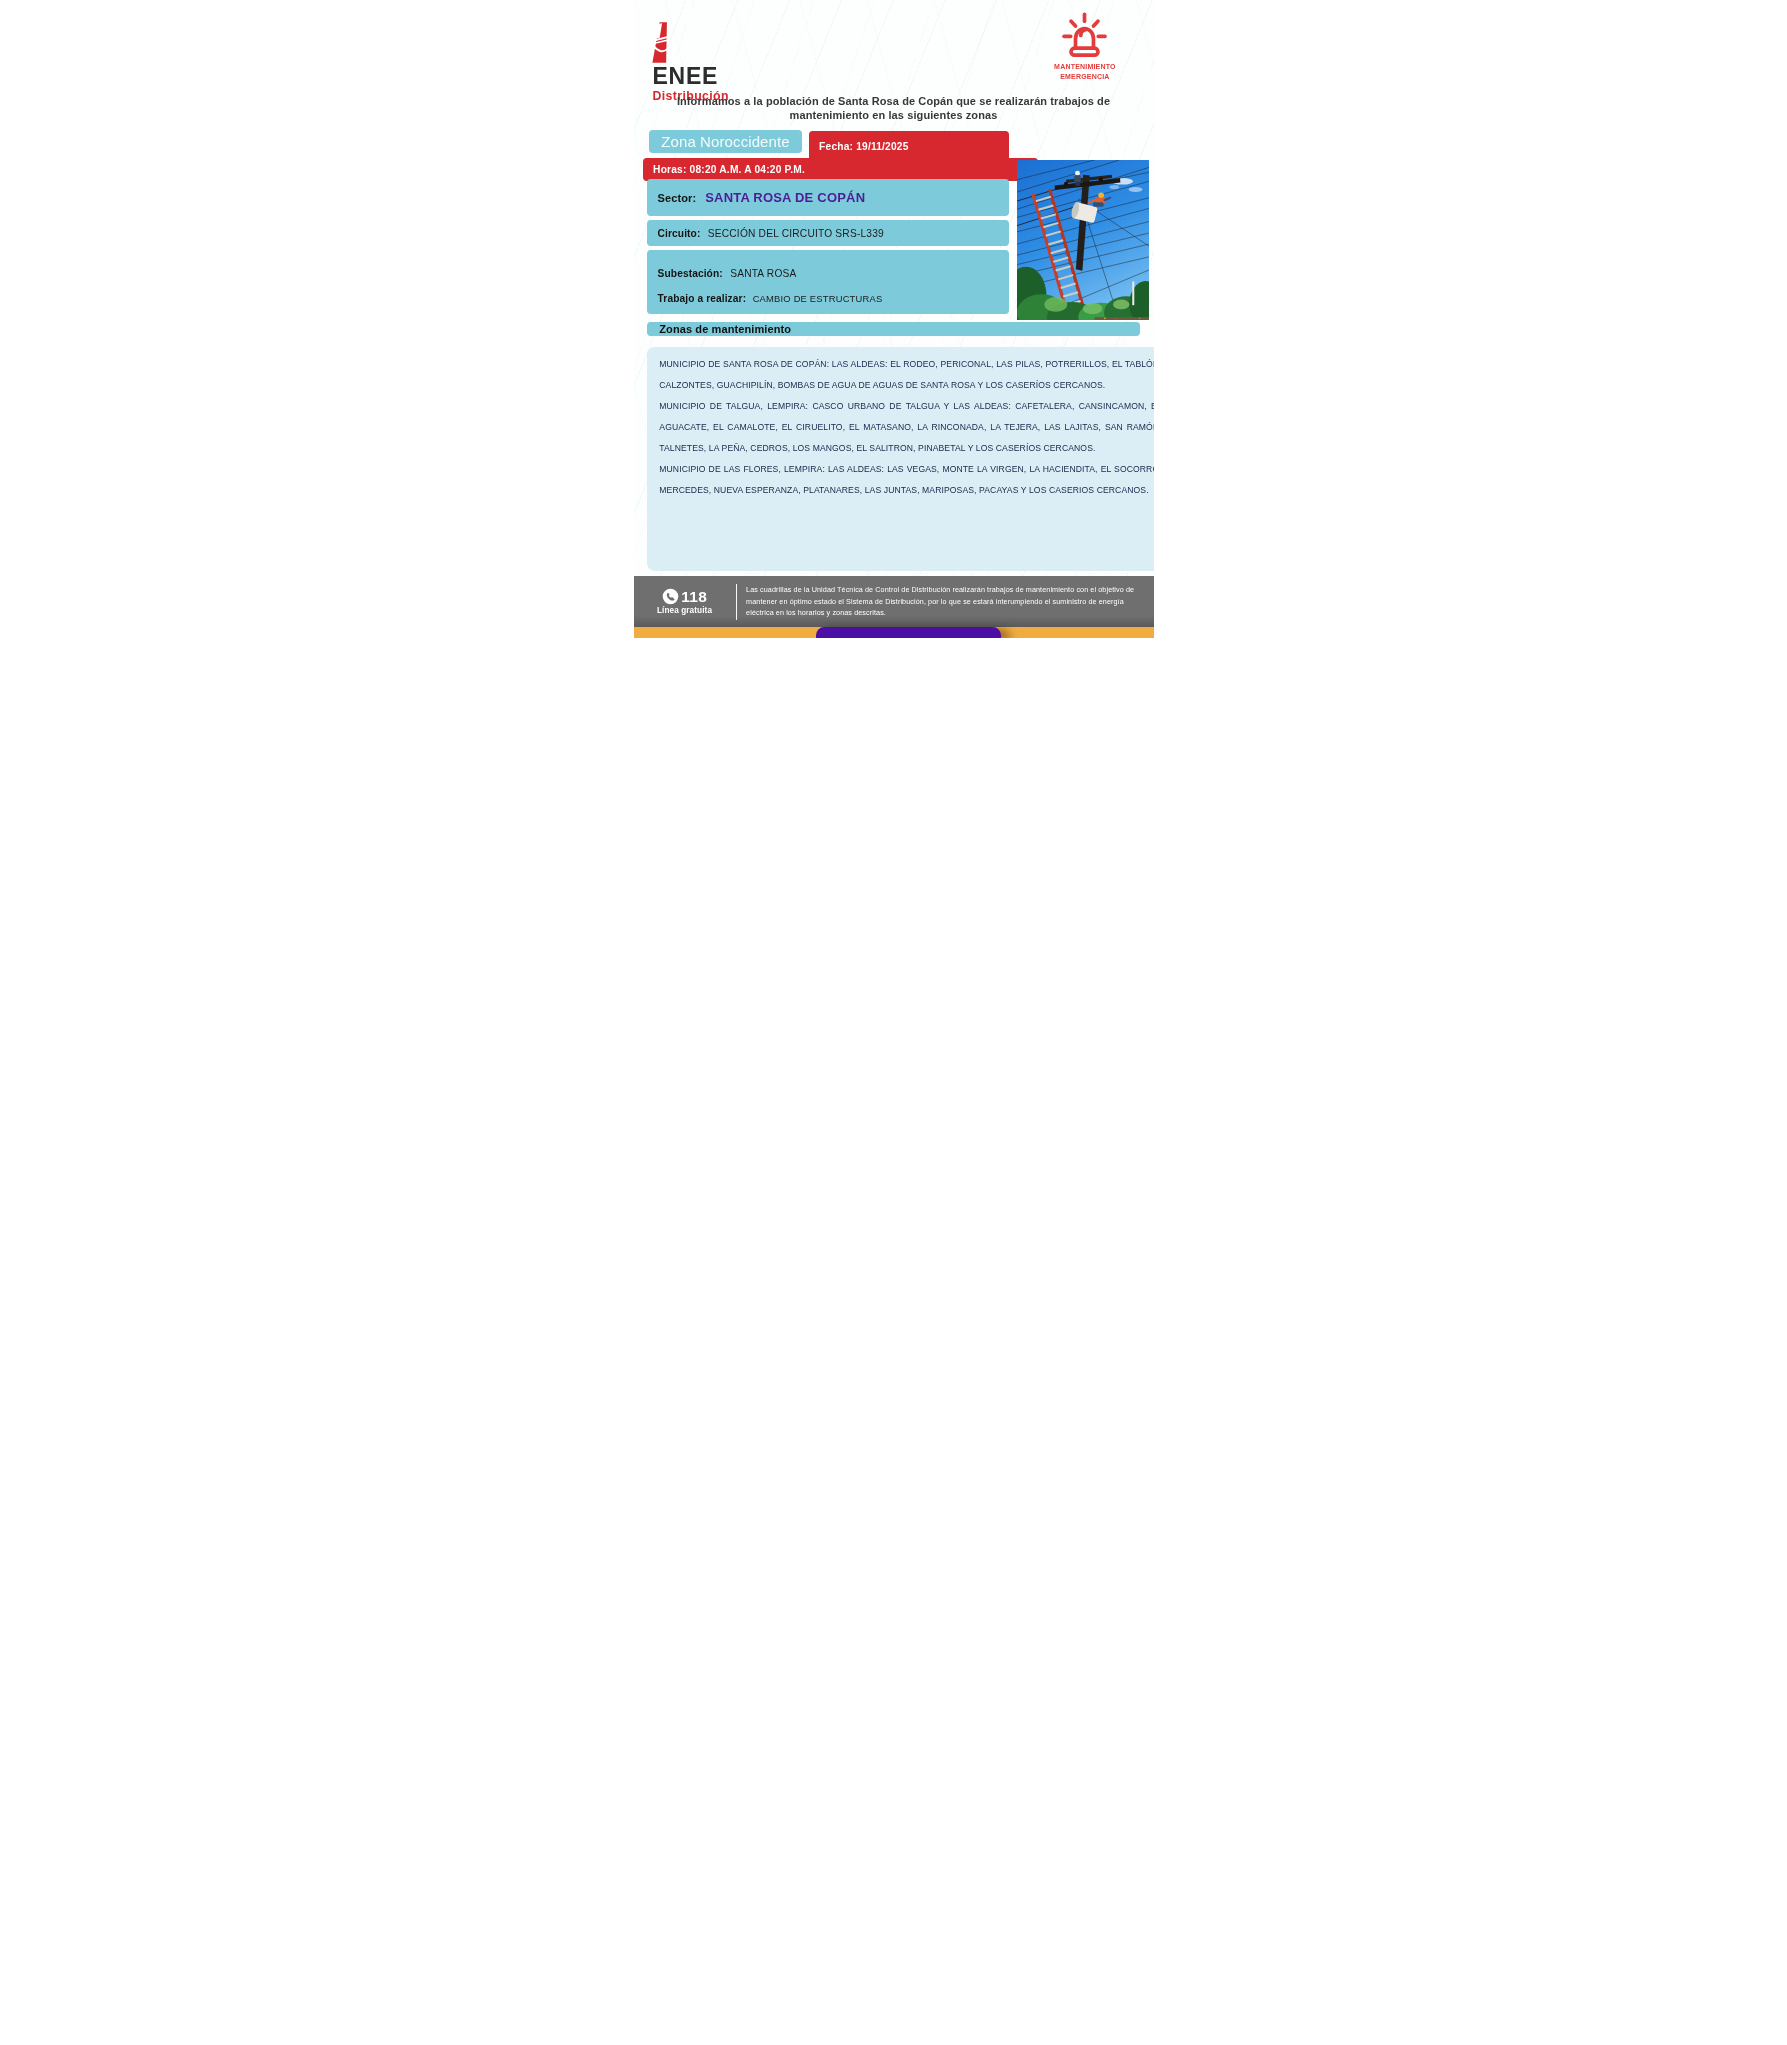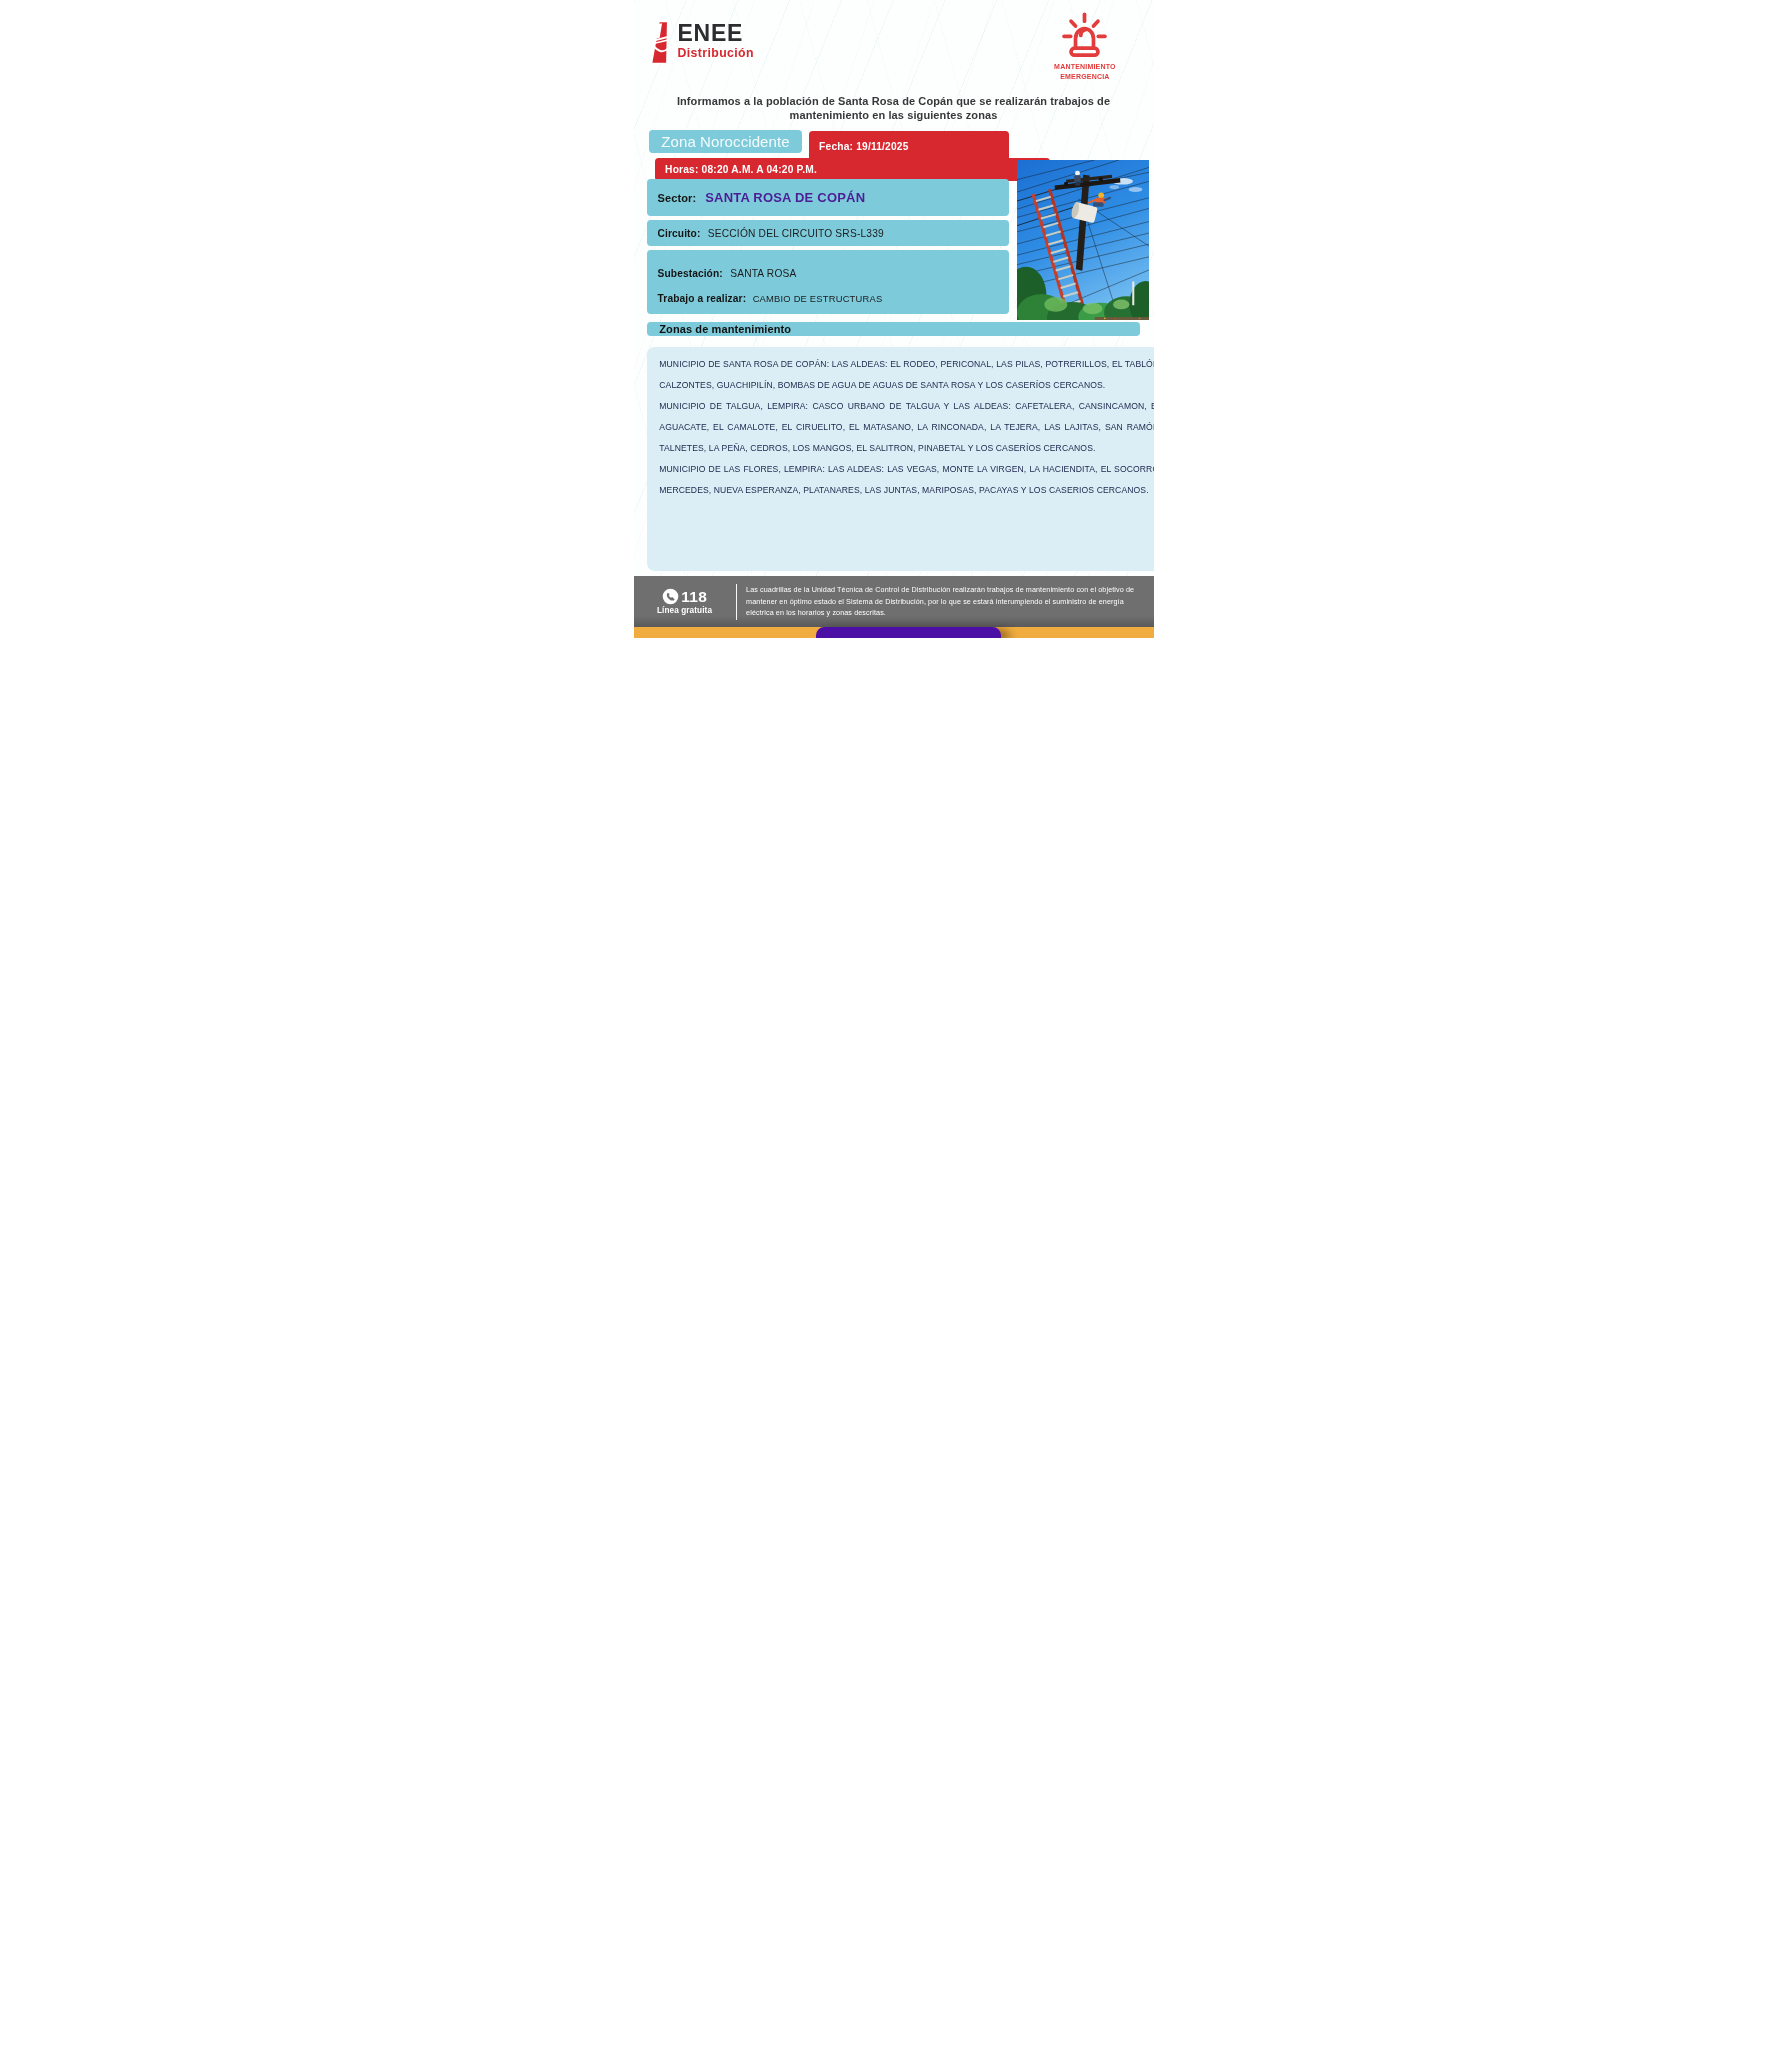--- a/index.html
+++ b/index.html
@@ -12,21 +12,21 @@
     font-family:"Liberation Sans", sans-serif;
   }
   .bg-pattern{
     position:absolute;inset:0;
     background:
       repeating-linear-gradient(112deg, rgba(140,200,210,0.13) 0 0.8px, transparent 0.8px 48px),
       repeating-linear-gradient(75deg, rgba(150,205,215,0.08) 0 0.8px, transparent 0.8px 65px),
       repeating-linear-gradient(108deg, rgba(205,180,220,0.07) 0 0.8px, transparent 0.8px 57px);
   }
   
-  .logo{position:absolute;left:16.4px;top:21px;display:flex;align-items:flex-start;}
+  .logo{position:absolute;left:16.4px;top:21px;display:flex;align-items:flex-start;flex-direction:column;}
   .logo-pole{width:25px;height:43px;}
   .logo-textcol{margin-left:2.5px;}
   .logo-enee{font-size:23px;font-weight:800;color:#2d2d30;letter-spacing:0.8px;line-height:1;margin-top:0.8px;}
   .logo-sub{font-size:12.3px;font-weight:800;color:#d7282f;letter-spacing:0.4px;margin-top:0.8px;}
   .emergency{position:absolute;right:19.6px;top:10.6px;width:98px;text-align:center;}
   .emergency svg{width:49px;height:49px;}
   .emergency-caption{color:#e23c3c;font-weight:700;font-size:7px;line-height:1.35;letter-spacing:0.2px;margin-top:1.6px;}
   
   .headline{
     position:absolute;left:14.7px;right:14.7px;top:95px;
@@ -34,21 +34,21 @@
     line-height:1.25;letter-spacing:0.1px;
   }
   
   .box{position:absolute;border-radius:3.7px;box-sizing:border-box;}
   .teal{background:#7dcbda;}
   .red{background:#d7282f;}
   .zona-box{left:15.5px;top:130px;width:153px;height:23px;display:flex;align-items:center;justify-content:center;}
   .zona-box span{color:#f4fbfc;font-size:15px;font-weight:500;letter-spacing:0.1px;}
   .fecha-box{left:175px;top:131px;width:200px;height:31px;display:flex;align-items:center;padding-left:10.6px;}
   .fecha-box span{color:#ffffff;font-size:10.2px;font-weight:700;letter-spacing:0.2px;}
-  .horas-box{left:21px;top:158px;width:395px;height:23px;display:flex;align-items:center;padding-left:10.6px;}
+  .horas-box{left:9px;top:158px;width:395px;height:23px;display:flex;align-items:center;padding-left:10.6px;}
   .horas-box span{color:#ffffff;font-size:10.2px;font-weight:600;letter-spacing:0.2px;}
   .row-box{left:13.5px;width:362px;display:flex;align-items:center;padding-left:10.6px;}
   .row-label{color:#141414;font-weight:800;letter-spacing:0.1px;white-space:nowrap;}
   .row-value{color:#1c1c1e;letter-spacing:0.2px;white-space:nowrap;}
   .sector-box{top:179px;height:37px;}
   .sector-box .row-label{font-size:11px;}
   .sector-box .row-value{font-size:13px;color:#4c1d95;font-weight:600;margin-left:9px;}
   .circuito-box{top:220px;height:26px;}
   .circuito-box .row-label{font-size:10.2px;}
   .circuito-box .row-value{font-size:10.2px;margin-left:7.4px;}

